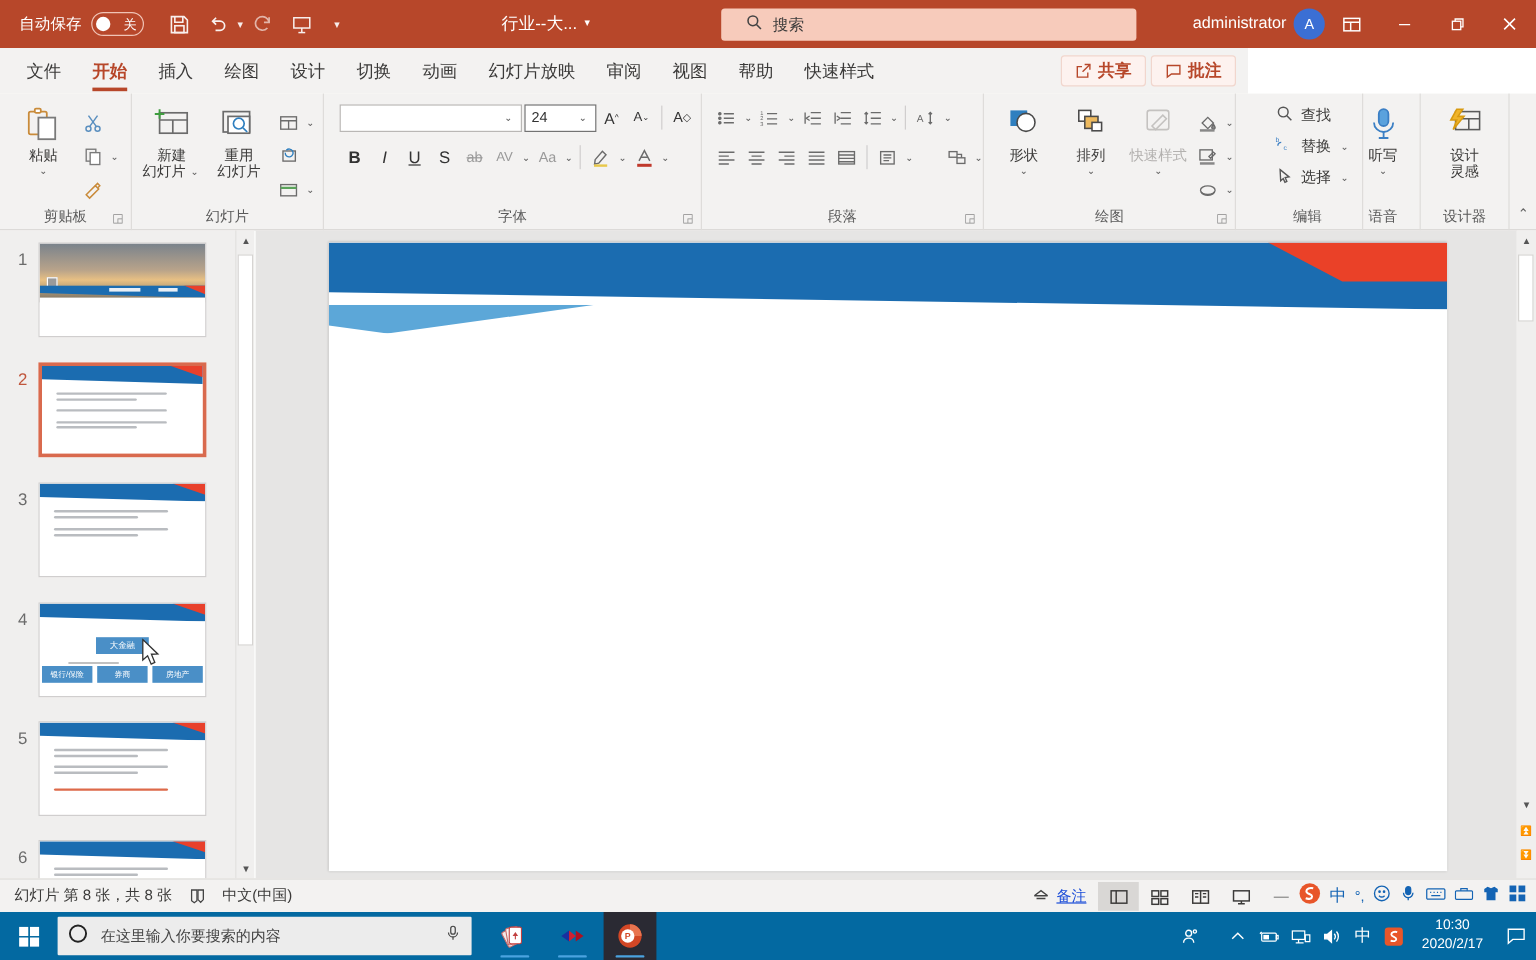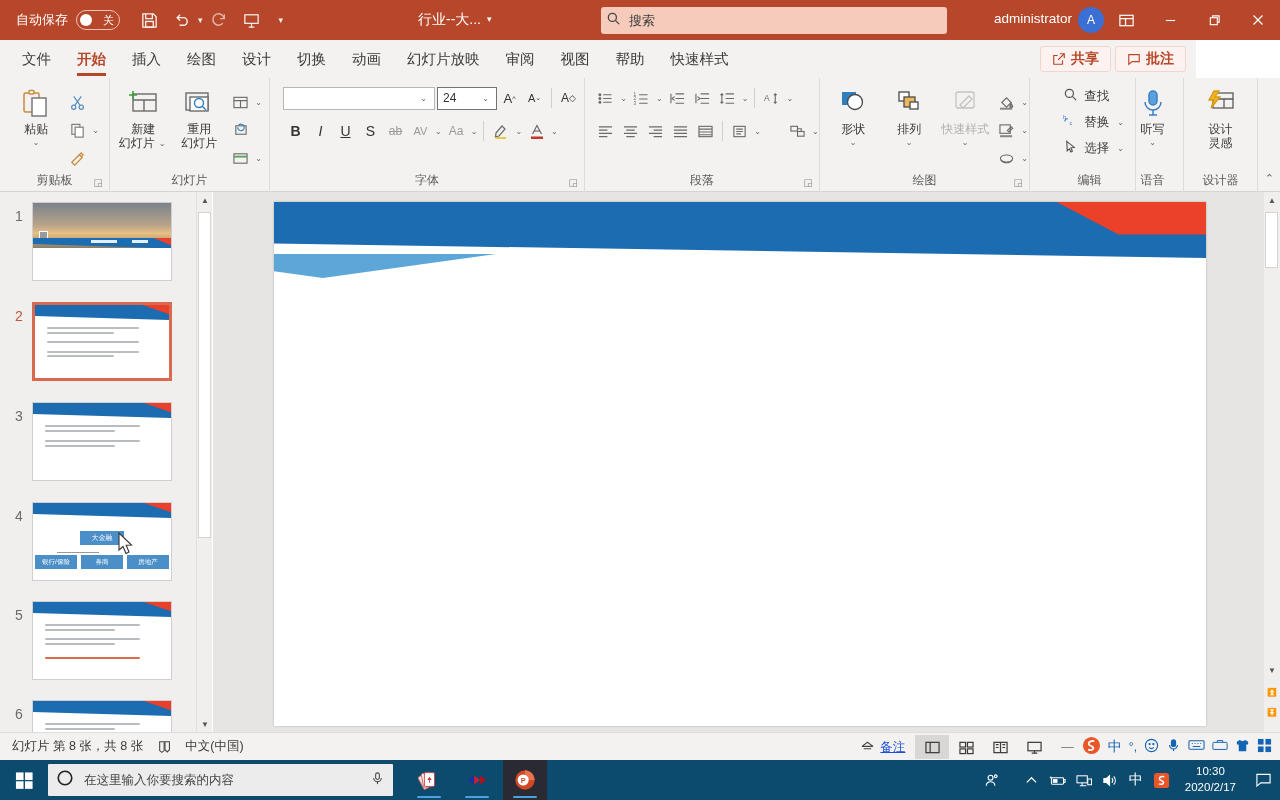--- a/index.html
+++ b/index.html
@@ -42,21 +42,21 @@
   .tb-title {
     position: absolute; left: 418px; top: 11px;
     font-size: 14px; color: #fff; white-space: nowrap;
   }
   .tb-title-caret {
     position: absolute; left: 487px; top: 14px; font-size: 9px; color: #fff;
   }
   .tb-search {
     position: absolute; left: 601px; top: 7px; width: 346px; height: 27px;
     background: #f7cbbb; border-radius: 3px;
-    display: flex; align-items: center; gap: 8px; padding-left: 5px;
+    display: flex; align-items: center; gap: 8px; padding-left: 20px;
   }
   .tb-search-text { font-size: 13px; color: #3a3a3a; }
   .tb-user {
     position: absolute; right: 208px; top: 11px; font-size: 13.5px; color: #fff;
     white-space: nowrap;
   }
   .tb-avatar {
     position: absolute; right: 176px; top: 7px; width: 26px; height: 26px;
     border-radius: 50%; background: #3b6fd4; color: #fff;
     display: flex; align-items: center; justify-content: center;
@@ -66,21 +66,21 @@
     position: absolute; right: 0; top: 0; height: 40px;
     display: flex; align-items: center;
   }
   .tb-win-btn {
     width: 44px; height: 40px; display: flex; align-items: center; justify-content: center;
     color: #fff;
   }
 
   
   .menubar {
-    position: absolute; top: 40px; left: 0; width: 1196px; height: 38px;
+    position: absolute; top: 40px; left: 0; width: 1040px; height: 38px;
     background: #f3f2f1;
     display: flex; align-items: center;
   }
   .menu-item {
     font-size: 14.5px; color: #3b3a39; padding: 4px 10px; margin-left: 6px;
     position: relative; white-space: nowrap;
   }
   .menu-item:first-child { margin-left: 12px; }
   .menu-item.active { color: #b7472a; font-weight: bold; }
   .menu-item.active::after {
@@ -257,21 +257,21 @@
   .sb-view {
     width: 34px; height: 24px; display: flex; align-items: center; justify-content: center;
     color: #3b3a39;
   }
   .sb-view.active { background: #d9d7d5; }
   .ime-tray { display: flex; align-items: center; gap: 7px; padding-right: 8px; }
 
   
   .taskbar {
     position: absolute; top: 760px; left: 0; width: 1280px; height: 40px;
-    background: #0c4a6e;
+    background: #0369a1;
     display: flex; align-items: center;
   }
   .tb-start {
     width: 48px; height: 40px; display: flex; align-items: center; justify-content: center;
   }
   .tb-searchbox {
     width: 345px; height: 32px; background: #ececec; border-radius: 1px;
     display: flex; align-items: center; gap: 10px; padding: 0 8px;
   }
   .tb-searchbox-text { font-size: 12.5px; color: #444; flex: 1; }

